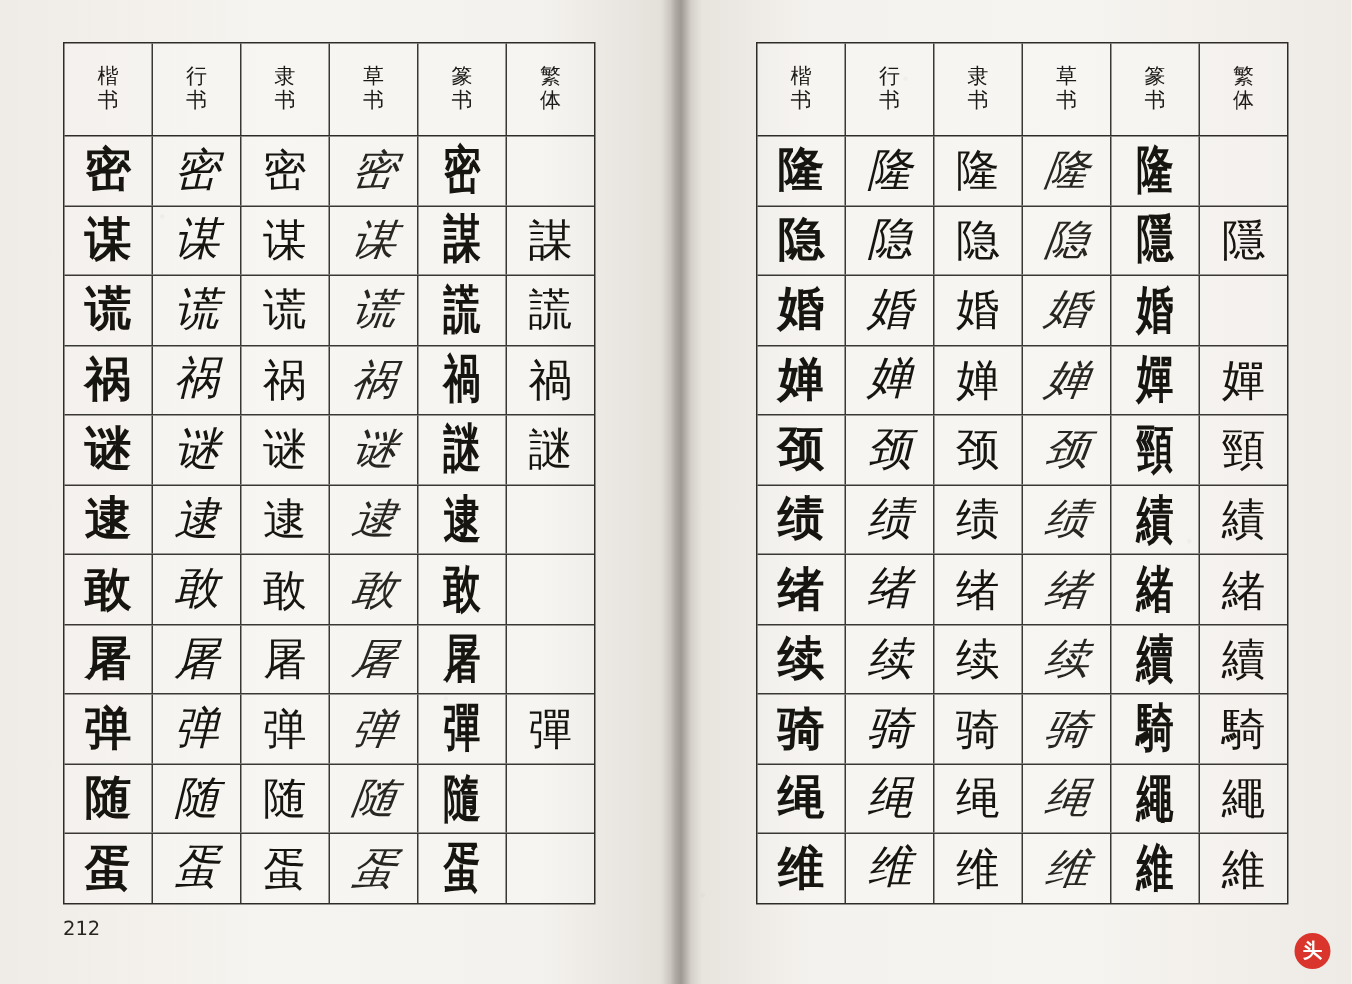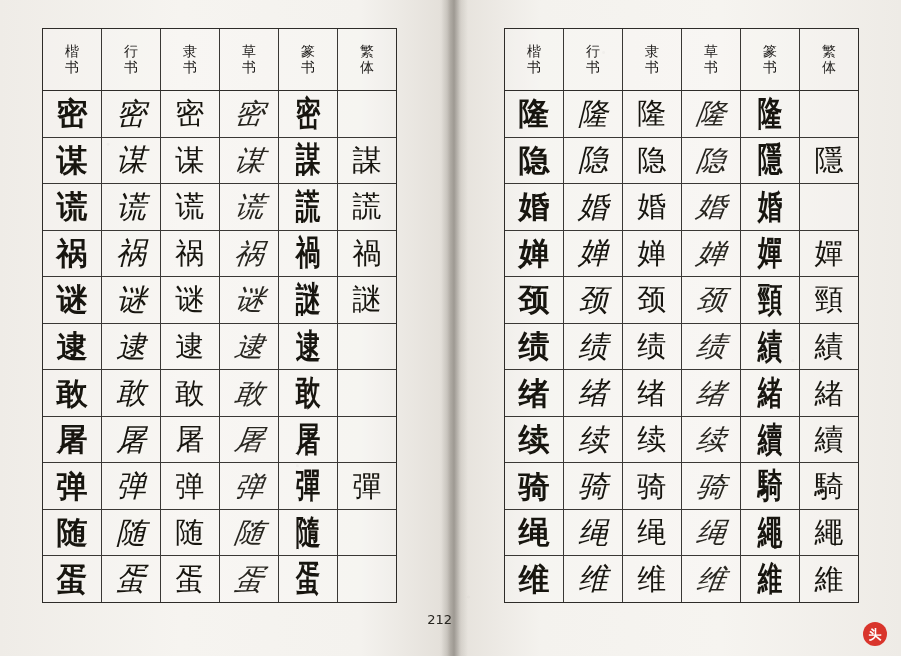--- a/index.html
+++ b/index.html
@@ -121,21 +121,21 @@
   .c5 .glyph { font-size: 29px; font-weight: 500; }                       
 
   .faint { opacity: 0.18; }
   .cell.empty .glyph { opacity: 0; }
 
   .page-number {
     position: absolute;
     left: 0;
     right: 0;
     top: 612px;
-    text-align: right;
+    text-align: left;
     font-family: "DejaVu Sans", sans-serif;
     font-size: 13px;
     color: #26241f;
   }
   .sheet.left .page-number { padding-left: 42px; }
 
   .watermark {
     position: absolute;
     right: 14px;
     bottom: 10px;

